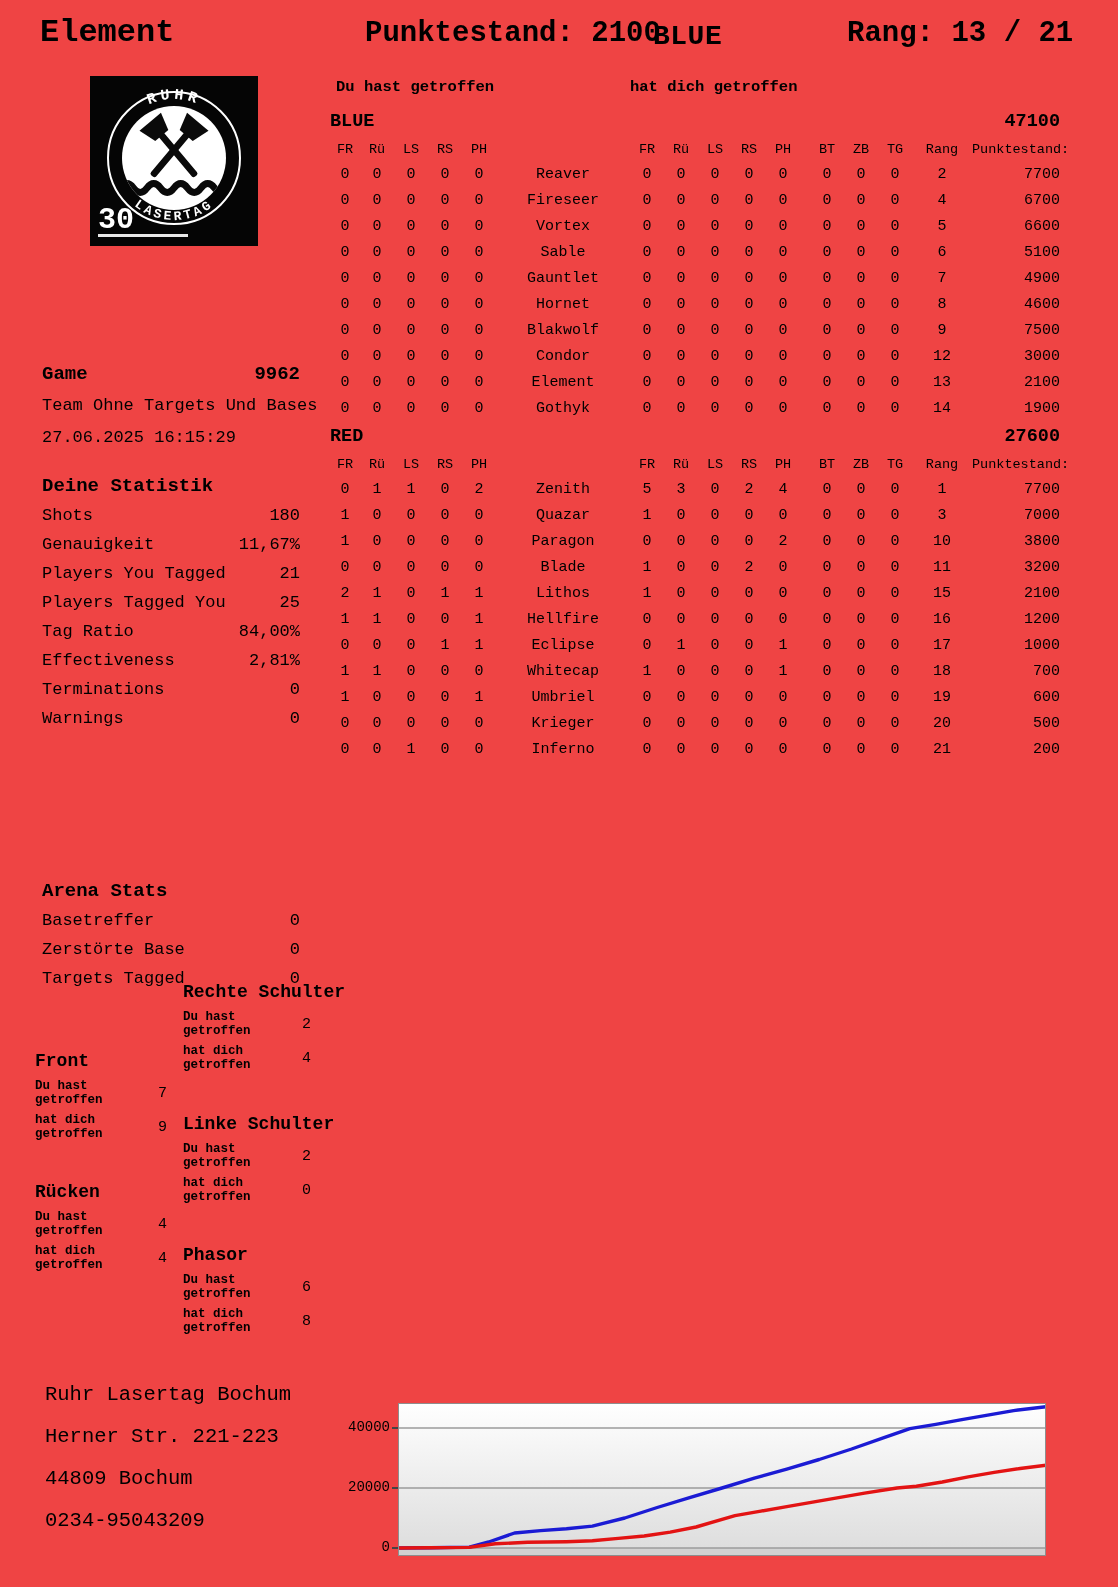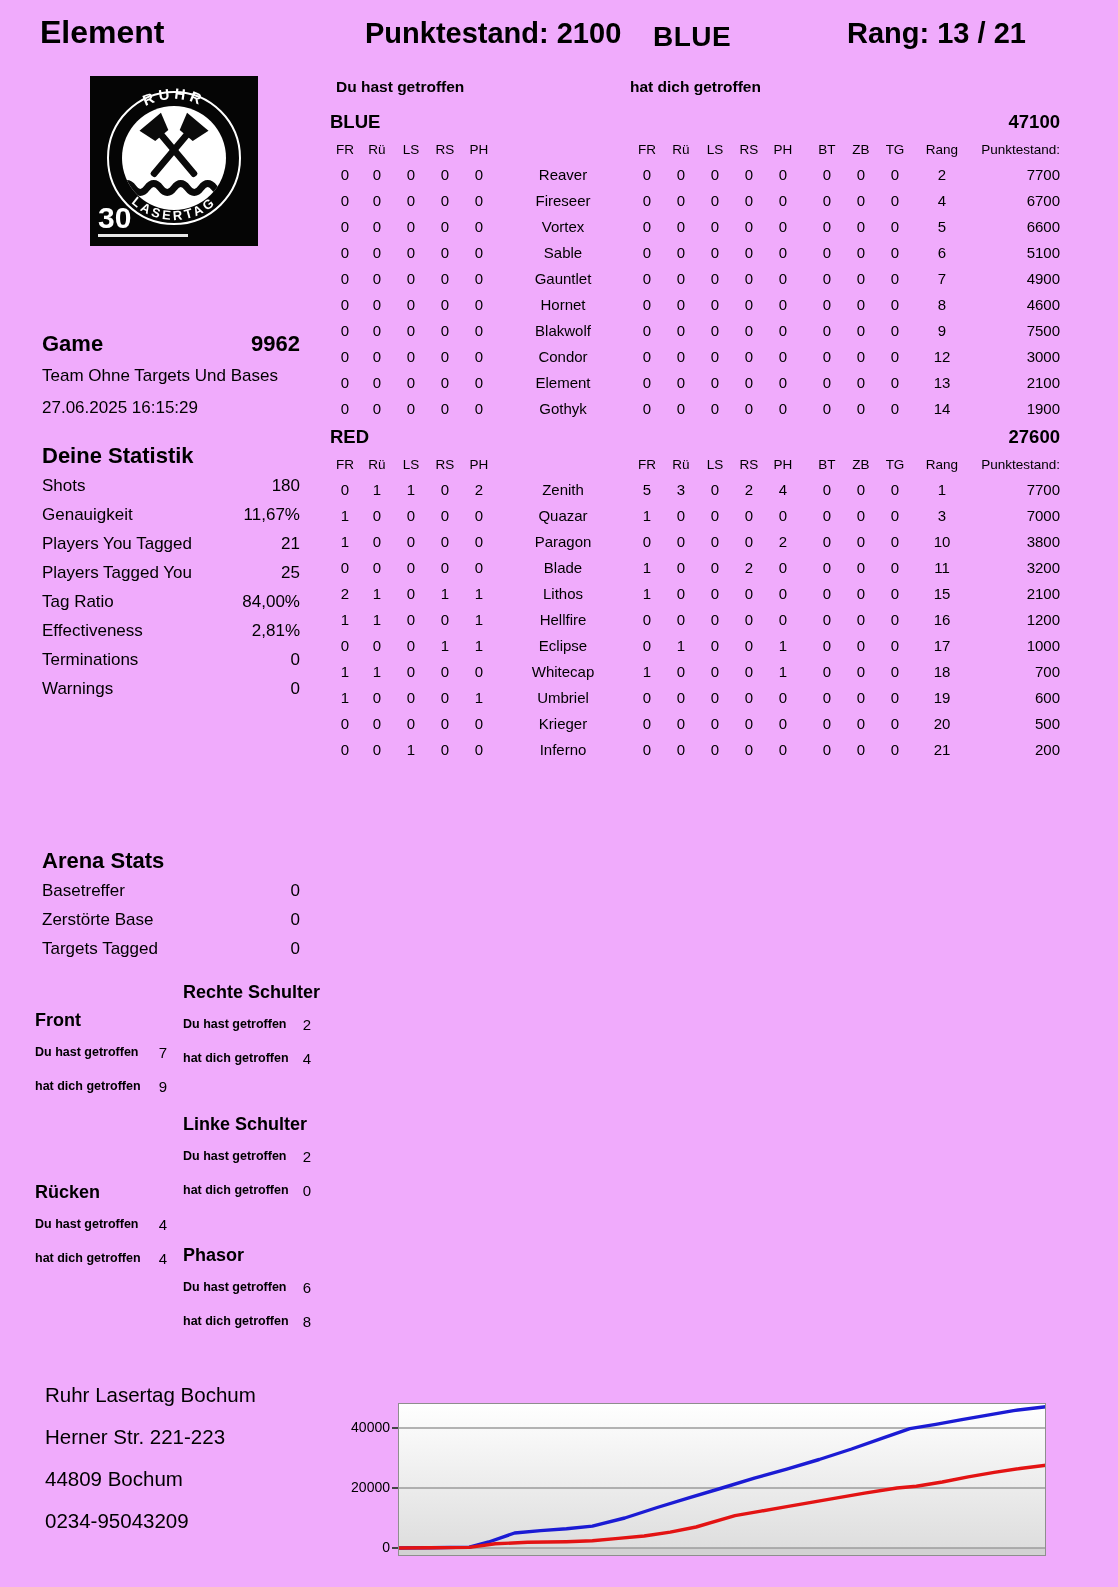--- a/index.html
+++ b/index.html
@@ -1,31 +1,31 @@
 <!DOCTYPE html>
 <html><head>
 <meta charset="utf-8">
 <style>
   html,body{margin:0;padding:0;background:#fff;}
   body{font-family:"Liberation Sans","DejaVu Sans",sans-serif;color:#000;}
-  #page{position:relative;width:1118px;height:1587px;background:#f0abfc;overflow:hidden;}
+  #page{position:relative;width:1118px;height:1587px;background:#ef4444;overflow:hidden;font-family:Liberation Mono, monospace;}
 
   
   .hdr{position:absolute;font-weight:bold;white-space:nowrap;}
   #player-name{left:40px;top:14px;font-size:32px;}
   #score-head{left:365px;top:17px;font-size:29px;}
   #team-head{left:653px;top:21px;font-size:28px;letter-spacing:.5px;}
   #rank-head{left:847px;top:17px;font-size:29px;}
 
   
   #logo{position:absolute;left:90px;top:76px;width:168px;height:170px;}
 
   
   .blk{position:absolute;left:42px;width:258px;font-size:17px;}
-  .blk .bt{font-weight:bold;font-size:22px;}
+  .blk .bt{font-weight:bold;font-size:19px;margin-top:30px;}
   #game-block{top:328px;}
   #game-block .line{line-height:32px;height:32px;white-space:nowrap;}
   #stats-block{top:441px;}
   #arena-block{top:846px;}
   .kv{display:flex;justify-content:space-between;align-items:center;height:29px;}
   .blk .bt.kv-title{height:30px;line-height:30px;}
 
   
   #score-table{position:absolute;left:330px;top:76px;width:730px;}
   .hit-row{position:relative;height:30px;font-weight:bold;font-size:15.5px;}
@@ -39,21 +39,21 @@
   .nm{text-align:center;white-space:nowrap;}
   .sc{text-align:right;}
 
   
   .zone{position:absolute;}
   .zone .ztitle{font-weight:bold;font-size:18px;text-align:left;height:26px;line-height:22px;white-space:nowrap;}
   .zrow{display:flex;justify-content:space-between;align-items:center;height:34px;}
   .zrow .zl{font-size:12.5px;font-weight:bold;}
   .zrow .zv{font-size:15px;}
   .zone-rechte{left:183px;top:981px;width:128px;}
-  .zone-front{left:35px;top:1009px;width:132px;}
+  .zone-front{left:35px;top:1050px;width:132px;}
   .zone-linke{left:183px;top:1113px;width:128px;}
   .zone-ruecken{left:35px;top:1181px;width:132px;}
   .zone-phasor{left:183px;top:1244px;width:128px;}
 
   
   #footer-address{position:absolute;left:45px;top:1374px;font-size:20.5px;}
   #footer-address .fline{height:42px;line-height:42px;white-space:nowrap;}
 
   
   #chart{position:absolute;left:330px;top:1403px;width:716px;height:160px;}

